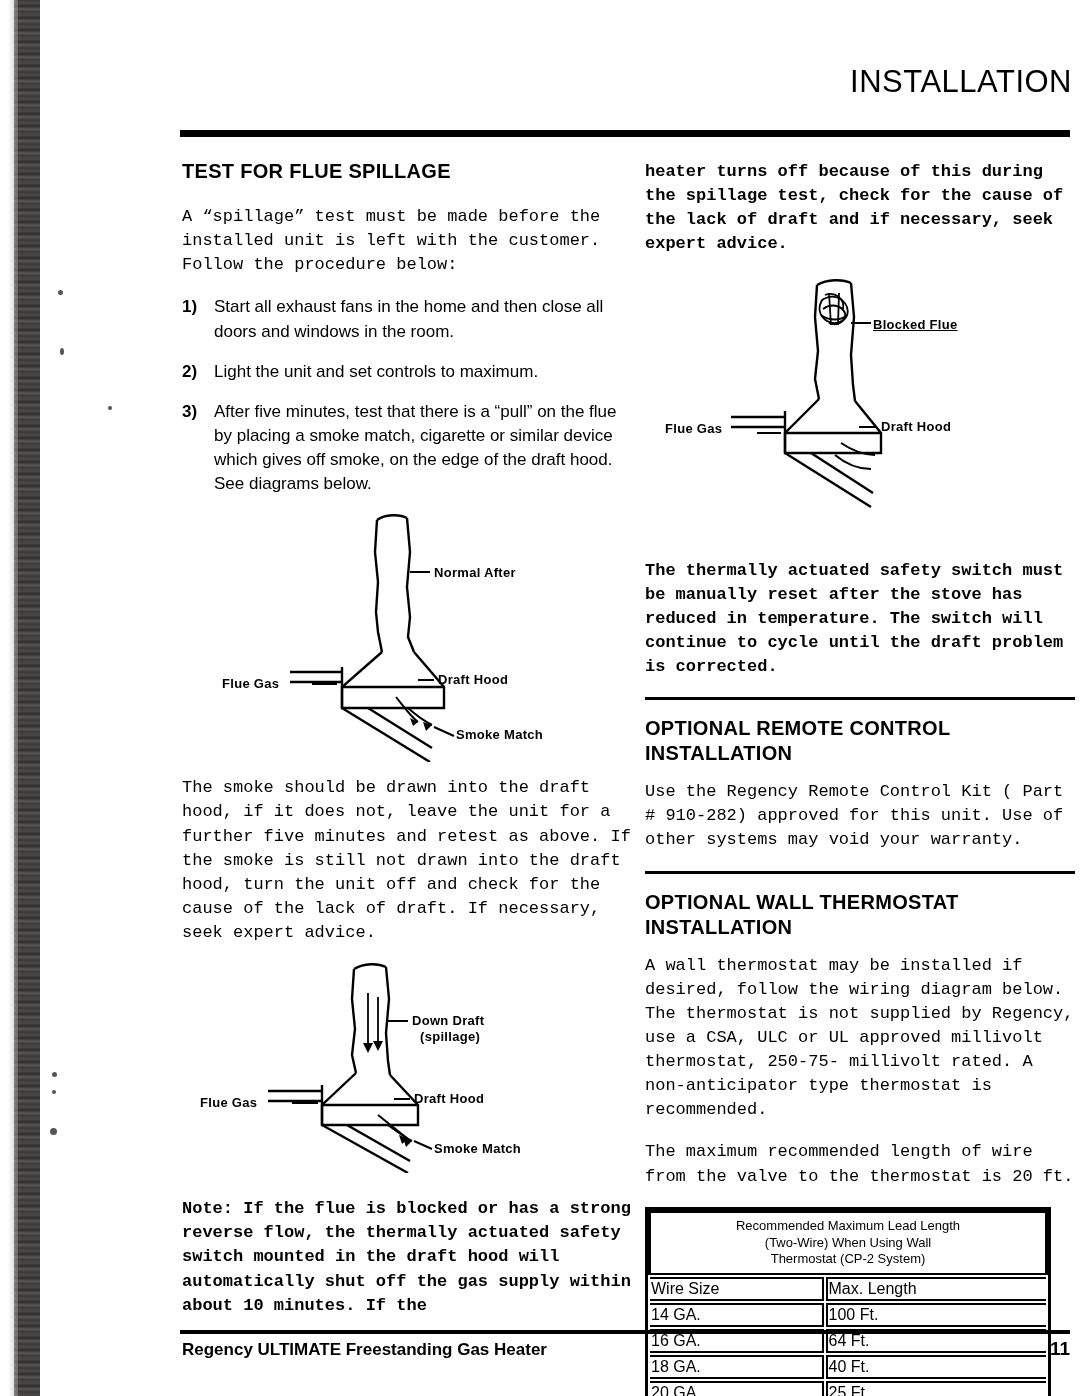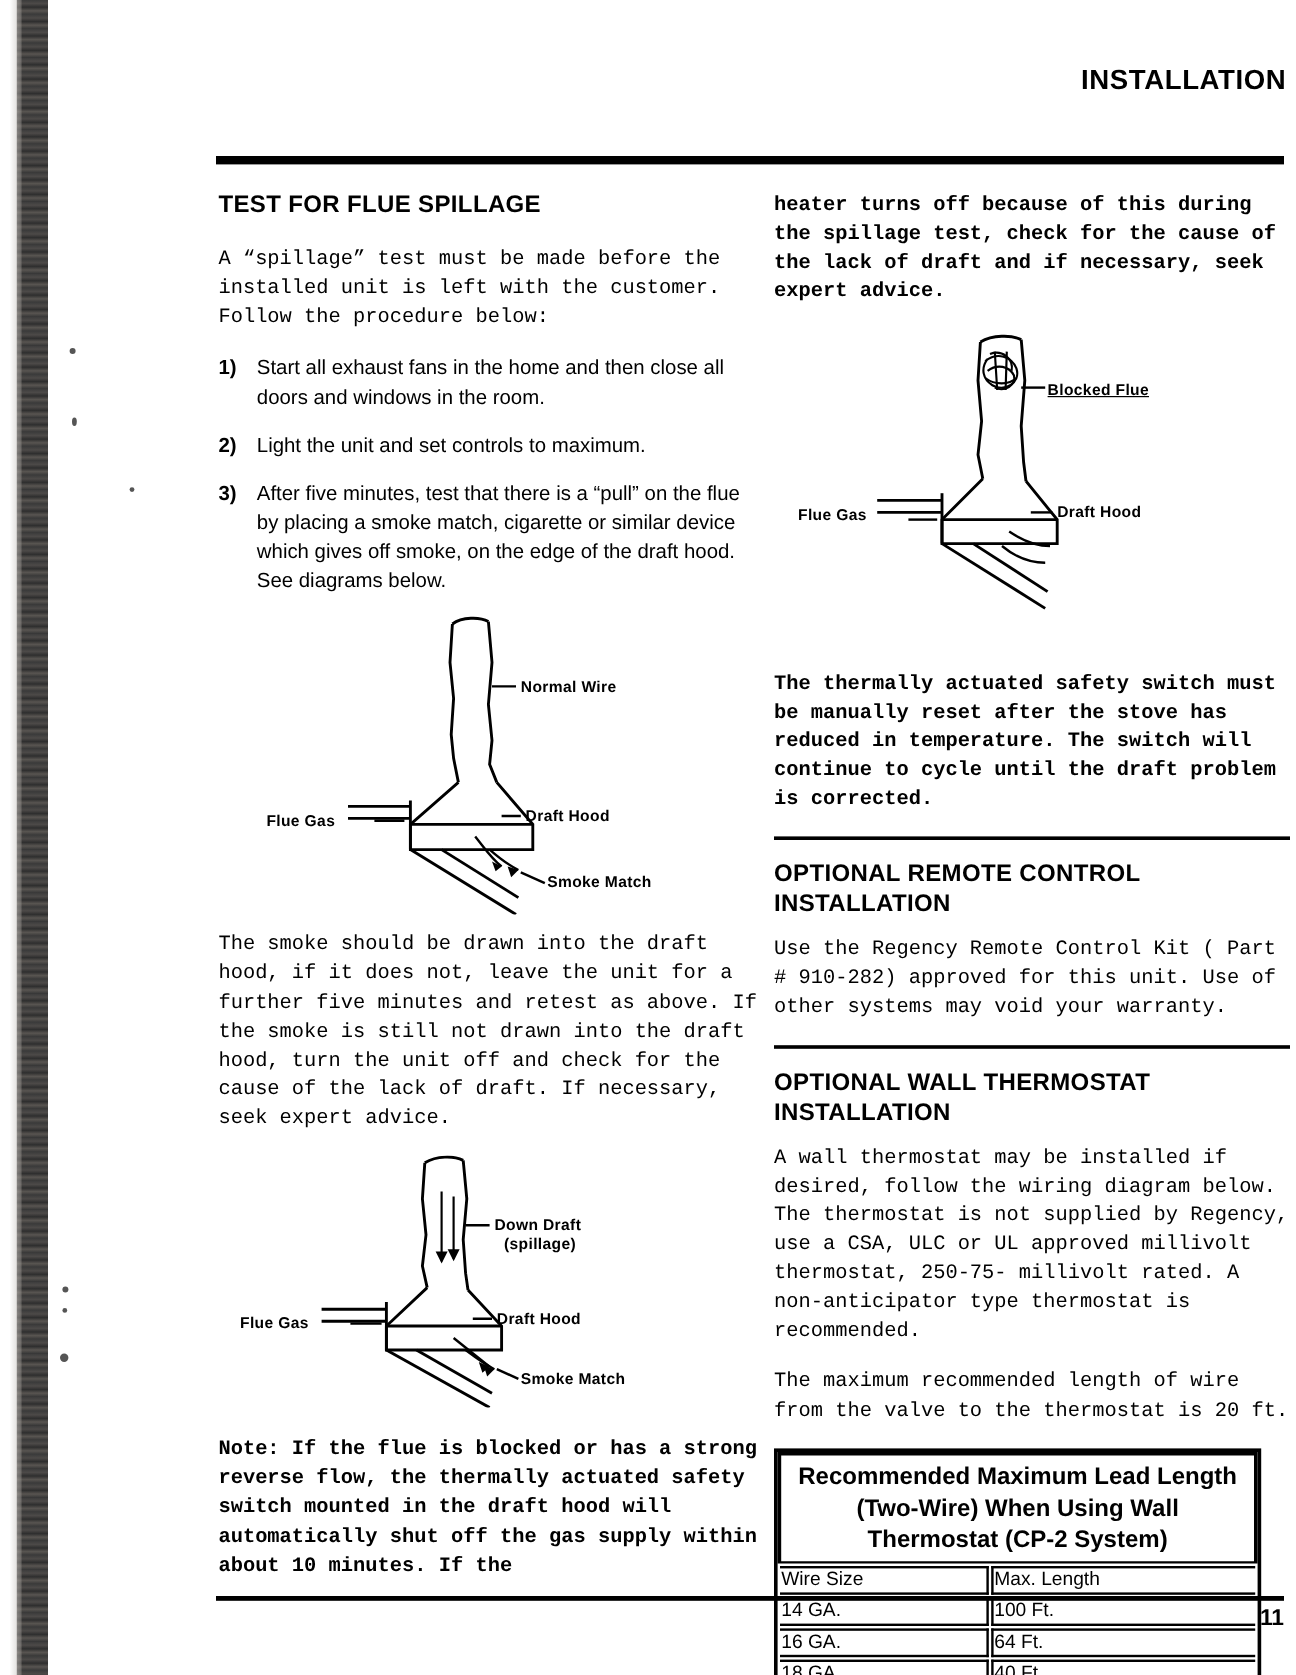--- a/index.html
+++ b/index.html
@@ -19,22 +19,22 @@
   }
   .spine-blur{
     position:absolute;left:8px;top:0;width:10px;height:1396px;
     background:linear-gradient(90deg,#ffffff 0%,#c8c4c0 60%,#8e8a86 100%);
     opacity:.5;
   }
   .page{
     position:absolute;left:0;top:0;width:1080px;height:1396px;
   }
   .header-title{
-    position:absolute;right:8px;top:53px;
-    font-size:23px;font-weight:bold;letter-spacing:.5px;
+    position:absolute;right:8px;top:64px;
+    font-size:31px;font-weight:normal;letter-spacing:.5px;
   }
   .rule-top{
     position:absolute;left:180px;top:130px;width:890px;height:7px;background:#000;
   }
   .rule-bottom{
     position:absolute;left:180px;top:1330px;width:890px;height:4px;background:#000;
   }
   .footer-text{
     position:absolute;left:182px;top:1340px;font-size:17px;font-weight:bold;
   }
@@ -61,21 +61,21 @@
 
   .hr{height:3px;background:#000;margin:18px 0 16px 0;}
 
   
   .fig{position:relative;margin:10px 0 14px 0;}
   .fig svg{display:block;}
   .fig .lbl{
     position:absolute;font-size:13px;font-weight:bold;letter-spacing:.3px;
   }
   .capbox{border:3px solid #000;border-bottom:2px solid #000;padding:5px 4px;text-align:center;}
-  .capbox div{font-size:20px;font-weight:bold;line-height:1.3;}
+  .capbox div{font-size:13px;font-weight:normal;line-height:1.3;}
   .tbl-wrap{width:400px;border:3px solid #000;}
   .tbl-wrap table{border:none;width:100%;}
   .tbl-wrap table td{border:2px solid #000;}
   .tbl-wrap table tr td:first-child{border-left:none;}
   .tbl-wrap table tr td:last-child{border-right:none;}
 
   .speck{position:absolute;background:#555;border-radius:50%;}
 </style>
 </head>
 <body>
@@ -134,21 +134,21 @@
           <polygon points="250,213 241,210 244,219"></polygon>
         </g>
 
         <g stroke="#000" stroke-width="2" fill="none">
           <path d="M228 60 L248 60"></path>
           <path d="M236 168 L252 168"></path>
           <path d="M252 215 L272 224"></path>
           <path d="M155 172 L130 172"></path>
         </g>
       </svg>
-      <span class="lbl" style="left:252px;top:53px;">Normal  Wire</span>
+      <span class="lbl" style="left:252px;top:53px;">Normal  After</span>
       <span class="lbl" style="left:256px;top:160px;">Draft  Hood</span>
       <span class="lbl" style="left:40px;top:164px;">Flue  Gas</span>
       <span class="lbl" style="left:274px;top:215px;">Smoke  Match</span>
     </div>
 
     <p class="body">The smoke should be drawn into the draft hood, if it does not, leave the unit for a further five minutes and retest as above. If the smoke is still not drawn into the draft hood, turn the unit off and check for the cause of the lack of draft.  If necessary, seek expert advice.</p>
 
     <div class="fig" style="height:210px;">
       <svg width="450" height="210" viewBox="0 0 450 210">
         <g fill="none" stroke="#000" stroke-width="2.4">
@@ -278,20 +278,21 @@
           <tr>
             <td>22 GA.</td>
             <td>18 Ft.</td>
           </tr>
         </tbody>
       </table>
     </div>
   </div>
 
   <div class="rule-bottom"></div>
+  <div class="footer-text">Regency ULTIMATE Freestanding Gas Heater</div>
   <div class="footer-page">11</div>
 
   <div class="speck" style="left:58px;top:290px;width:5px;height:5px;"></div>
   <div class="speck" style="left:60px;top:348px;width:4px;height:7px;"></div>
   <div class="speck" style="left:108px;top:406px;width:4px;height:4px;"></div>
   <div class="speck" style="left:52px;top:1072px;width:5px;height:5px;"></div>
   <div class="speck" style="left:52px;top:1090px;width:4px;height:4px;"></div>
   <div class="speck" style="left:50px;top:1128px;width:7px;height:7px;"></div>
 </div>
 

